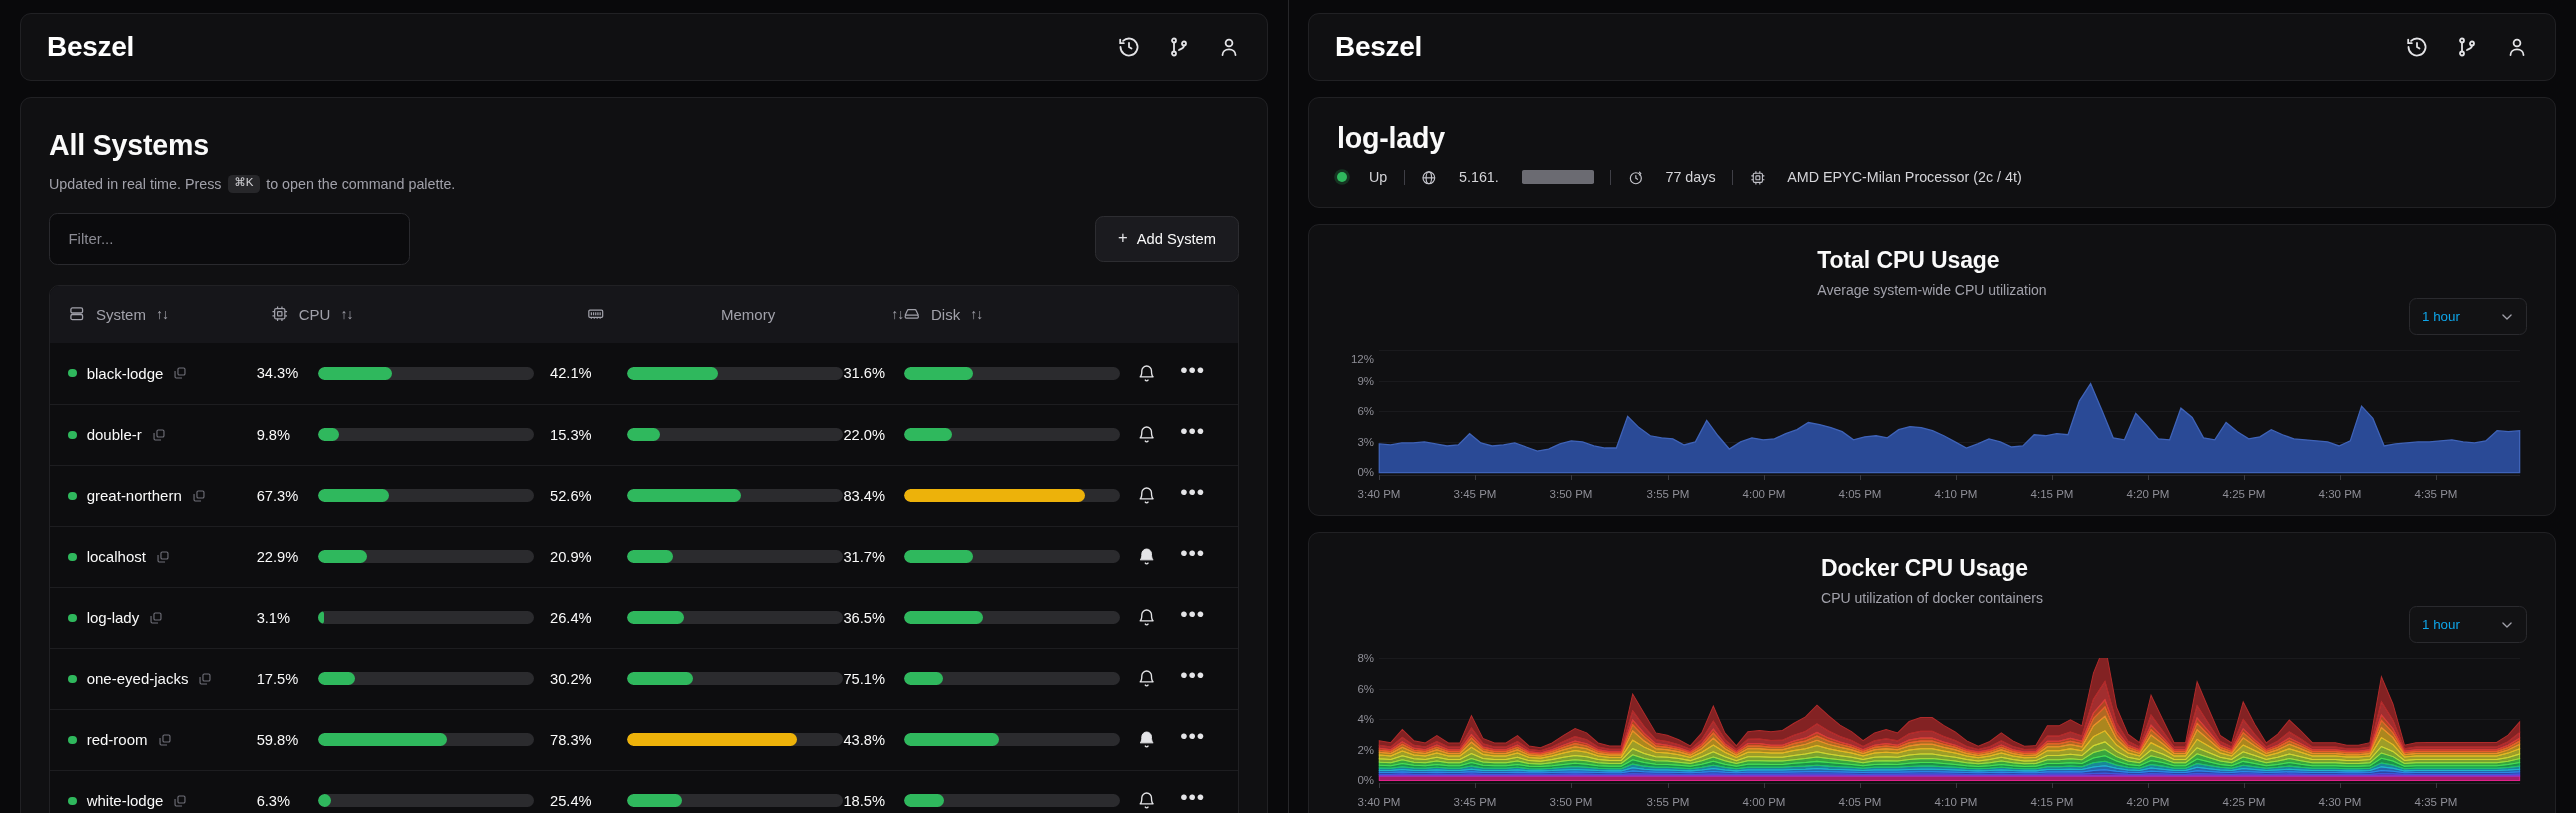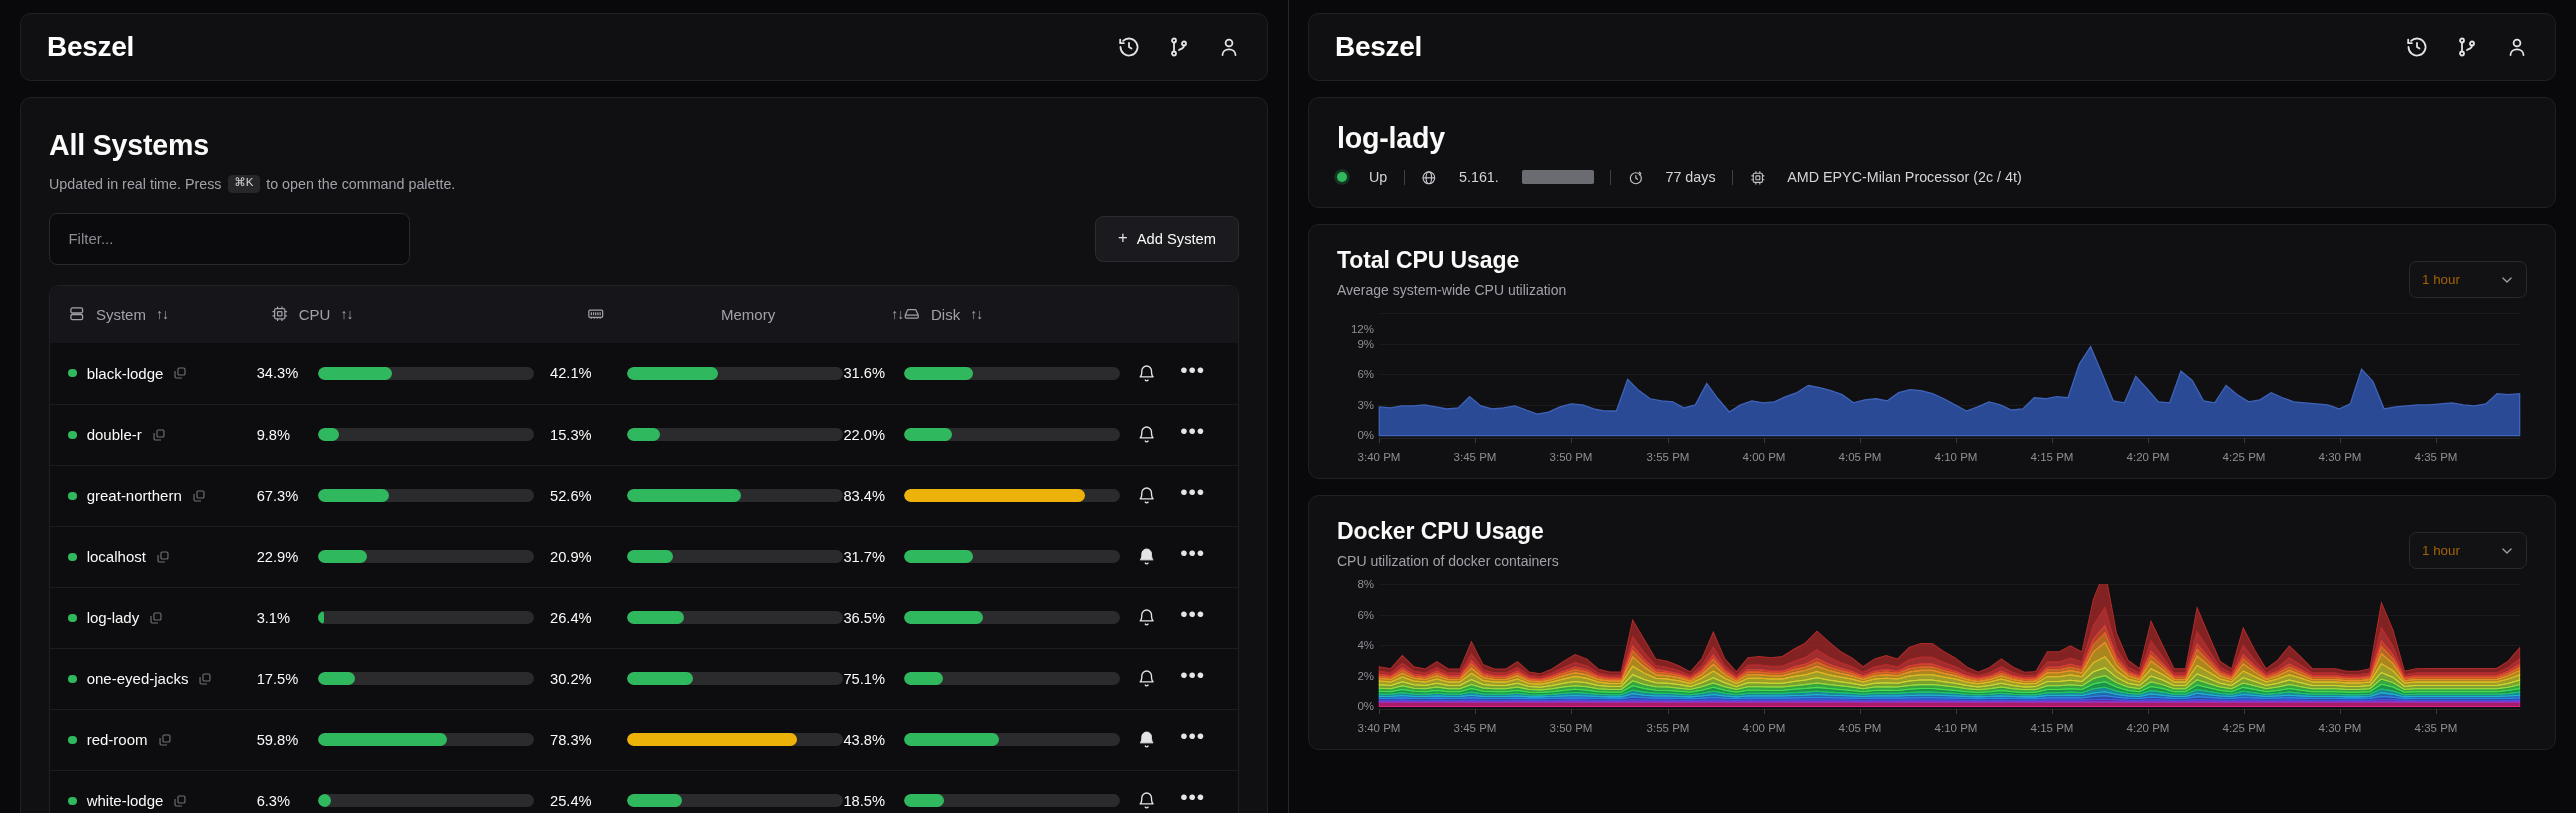--- a/index.html
+++ b/index.html
@@ -167,32 +167,32 @@
   }
   .micon { width: 15.7px; height: 15.7px; color: #c4c4cb; display:block; }
   .micon svg { width: 15.7px; height: 15.7px; display: block; }
   .redacted {
     display: inline-block; width: 72px; height: 14px;
     background: #6b6b72; border-radius: 1.8px;
     vertical-align: -1.8px; margin-left: 0.9px;
   }
 
   .chart-card { padding: 22px 28px 13px 28px; position: relative; }
-  .chart-head { display: flex; align-items: flex-end; }
+  .chart-head { display: flex; align-items: center; flex-direction: column; }
   .chart-title { font-size: 23px; font-weight: bold; color: #fafafa; letter-spacing: -0.1px; }
   .chart-sub { margin-top: 8.3px; font-size: 14px; color: #a1a1aa; }
   .range-select {
     margin-left: auto;
     width: 118px; height: 37px;
     background: #121214;
     border: 0.9px solid #2a2a2e;
     border-radius: 7.4px;
     display: flex; align-items: center;
     padding: 7px 12px;
-    font-size: 13.4px; color: #a16207;
+    font-size: 13.4px; color: #0ea5e9;
     cursor: pointer;
   }
   .range-select .chev { margin-left: auto; color: #a1a1aa; }
   .range-select .chev svg { width: 14px; height: 14px; display: block; }
 
   .plot { margin-top: 14.7px; position: relative; height: 152px; }
   .ylab {
     position: absolute; left: 0; font-size: 11.5px; color: #8e8e96;
     transform: translateY(-50%); width: 37px; text-align: right;
   }
@@ -728,21 +728,21 @@
       <div class="plot" id="plot-cpu">
           <div class="gridline" style="top:122px"></div>
           <div class="ylab" style="top:122px">0%</div>
           <div class="gridline" style="top:92px"></div>
           <div class="ylab" style="top:92px">3%</div>
           <div class="gridline" style="top:61px"></div>
           <div class="ylab" style="top:61px">6%</div>
           <div class="gridline" style="top:31px"></div>
           <div class="ylab" style="top:31px">9%</div>
           <div class="gridline" style="top:0px"></div>
-          <div class="ylab" style="top:16px">12%</div>
+          <div class="ylab" style="top:9px">12%</div>
           <div class="xaxis"></div>
           <div class="xtick" style="left:42px"></div>
           <div class="xlab" style="left:42px">3:40 PM</div>
           <div class="xtick" style="left:138px"></div>
           <div class="xlab" style="left:138px">3:45 PM</div>
           <div class="xtick" style="left:234px"></div>
           <div class="xlab" style="left:234px">3:50 PM</div>
           <div class="xtick" style="left:331px"></div>
           <div class="xlab" style="left:331px">3:55 PM</div>
           <div class="xtick" style="left:427px"></div>

